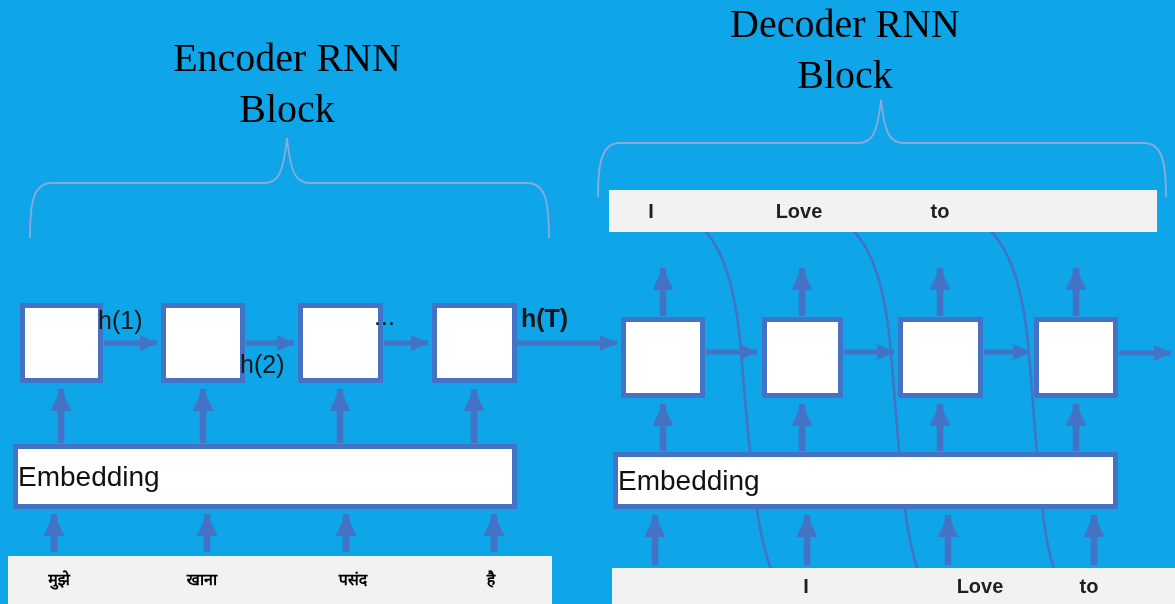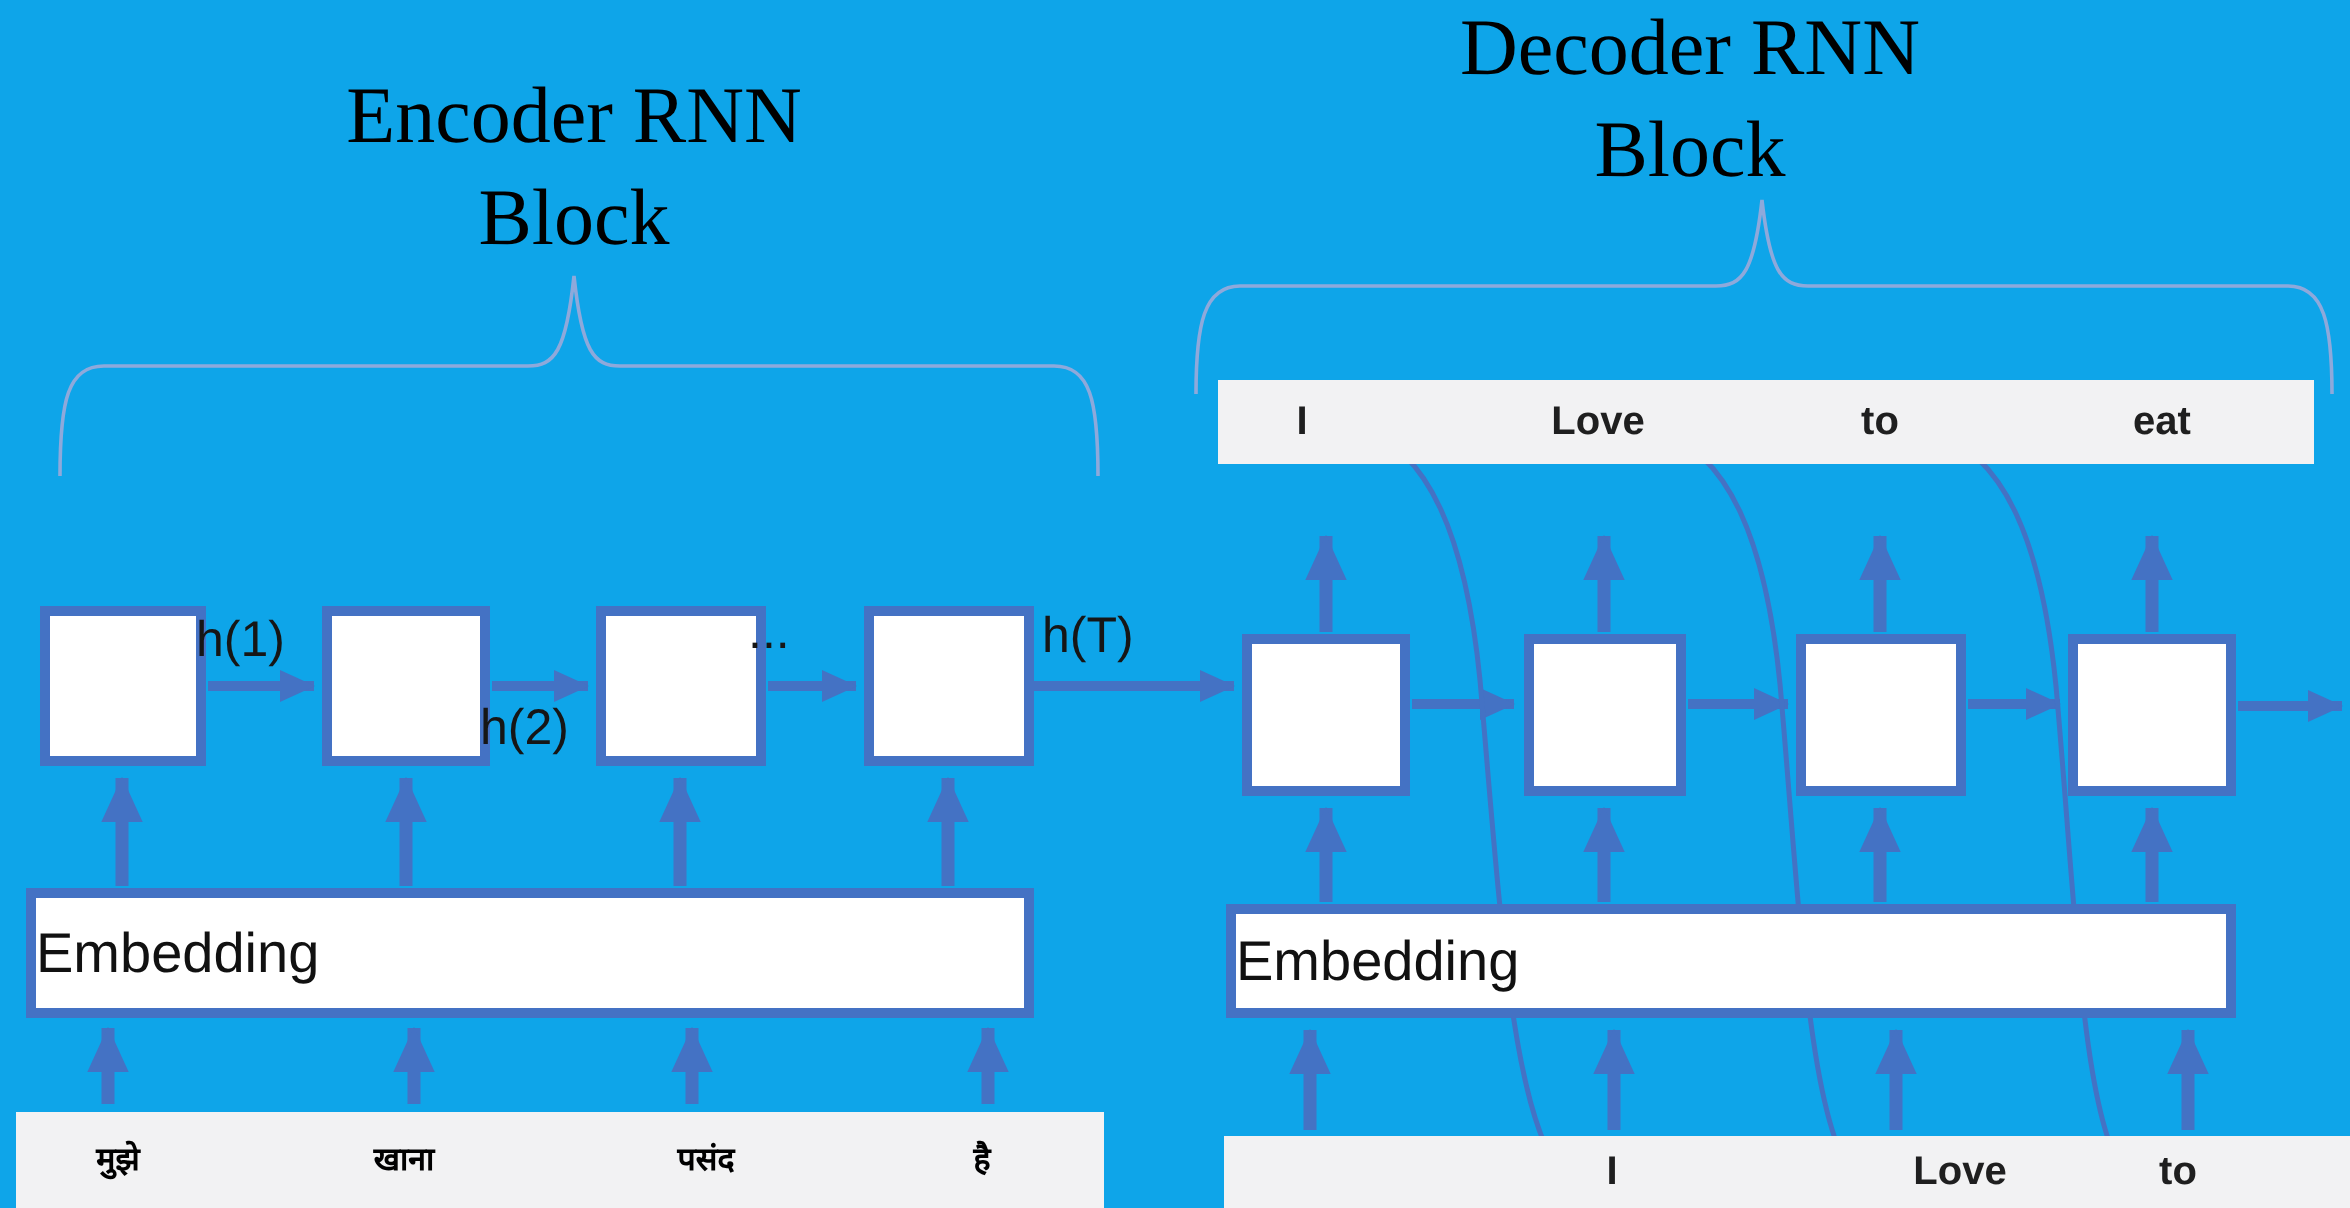--- a/index.html
+++ b/index.html
@@ -25,21 +25,21 @@
   }
   .band{position:absolute;background:var(--band-gray);}
   .title{
     position:absolute;text-align:center;color:#000;
     font-family:"Liberation Serif",serif;font-size:40px;line-height:51px;
   }
   .title span{display:block;}
   .hlabel{
     position:absolute;font-size:25px;color:#161616;text-align:left;
   }
-  .hlabel.bold{font-weight:400;}
+  .hlabel.bold{font-weight:700;}
   .word{
     position:absolute;text-align:center;font-weight:700;font-size:20px;
     color:var(--word-color);
   }
   .hindi{
     position:absolute;text-align:center;font-weight:700;font-size:16px;color:#000;
     font-family:"DejaVu Sans","Liberation Sans",sans-serif;
   }
 </style>
 </head>
@@ -129,21 +129,20 @@
     <span>Embedding</span>
   </div>
   <div class="embedding" style="left:613px;top:452px;width:505px;height:57px;">
     <span>Embedding</span>
   </div>
 
   <div class="band" style="left:609px;top:190px;width:548px;height:42px;"></div>
   <div class="word" style="left:591px;top:190px;width:120px;height:42px;line-height:42px;">I</div>
   <div class="word" style="left:739px;top:190px;width:120px;height:42px;line-height:42px;">Love</div>
   <div class="word" style="left:880px;top:190px;width:120px;height:42px;line-height:42px;">to</div>
-  <div class="word" style="left:1021px;top:190px;width:120px;height:42px;line-height:42px;">eat</div>
 
   <div class="band" style="left:8px;top:556px;width:544px;height:48px;"></div>
   <div class="hindi" style="left:-1px;top:556px;width:120px;height:48px;line-height:48px;">मुझे</div>
   <div class="hindi" style="left:142px;top:556px;width:120px;height:48px;line-height:48px;">खाना</div>
   <div class="hindi" style="left:293px;top:556px;width:120px;height:48px;line-height:48px;">पसंद</div>
   <div class="hindi" style="left:431px;top:556px;width:120px;height:48px;line-height:48px;">है</div>
 
   <div class="band" style="left:612px;top:568px;width:563px;height:36px;"></div>
   <div class="word" style="left:736px;top:568px;width:140px;height:36px;line-height:36px;">I</div>
   <div class="word" style="left:910px;top:568px;width:140px;height:36px;line-height:36px;">Love</div>

